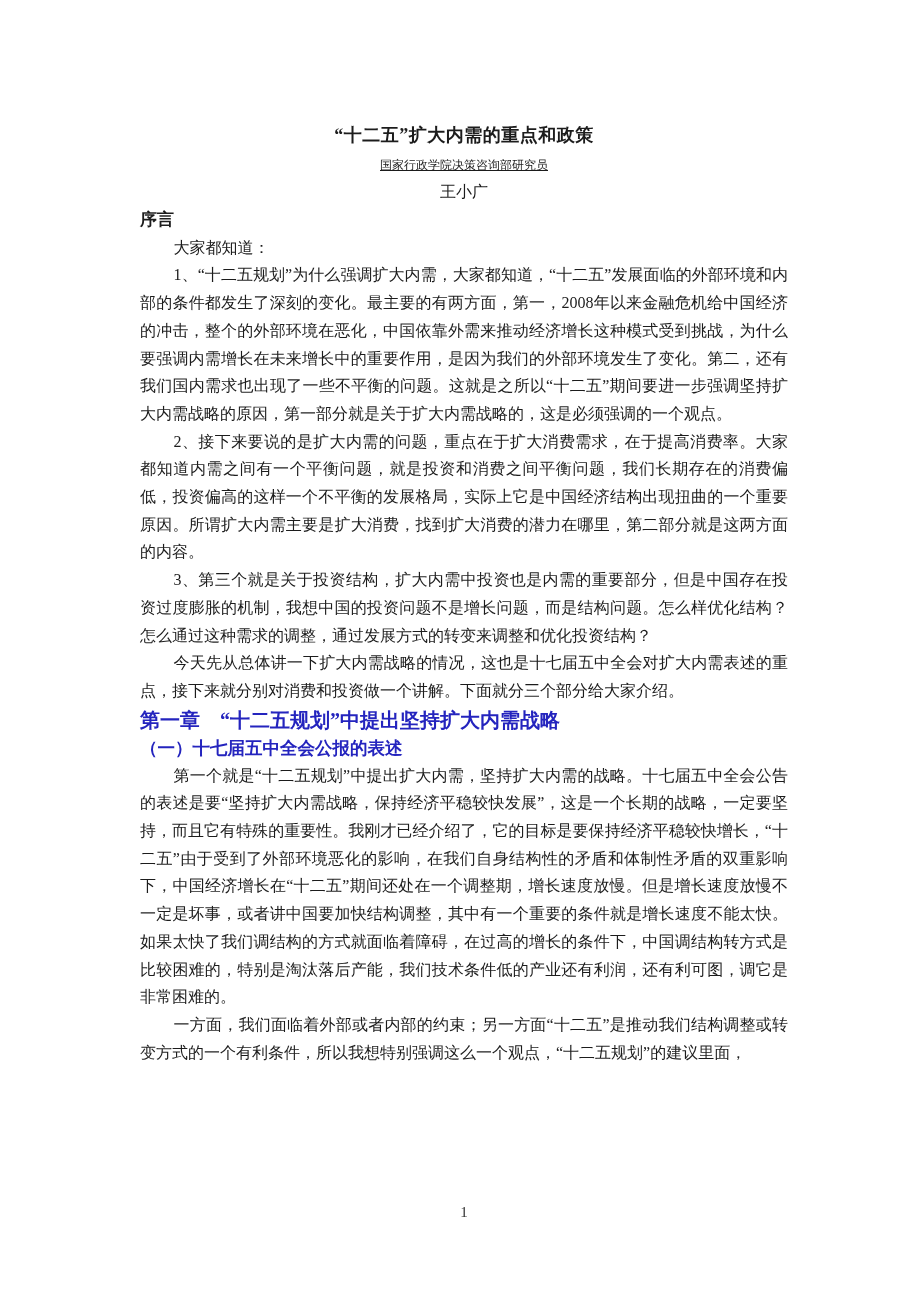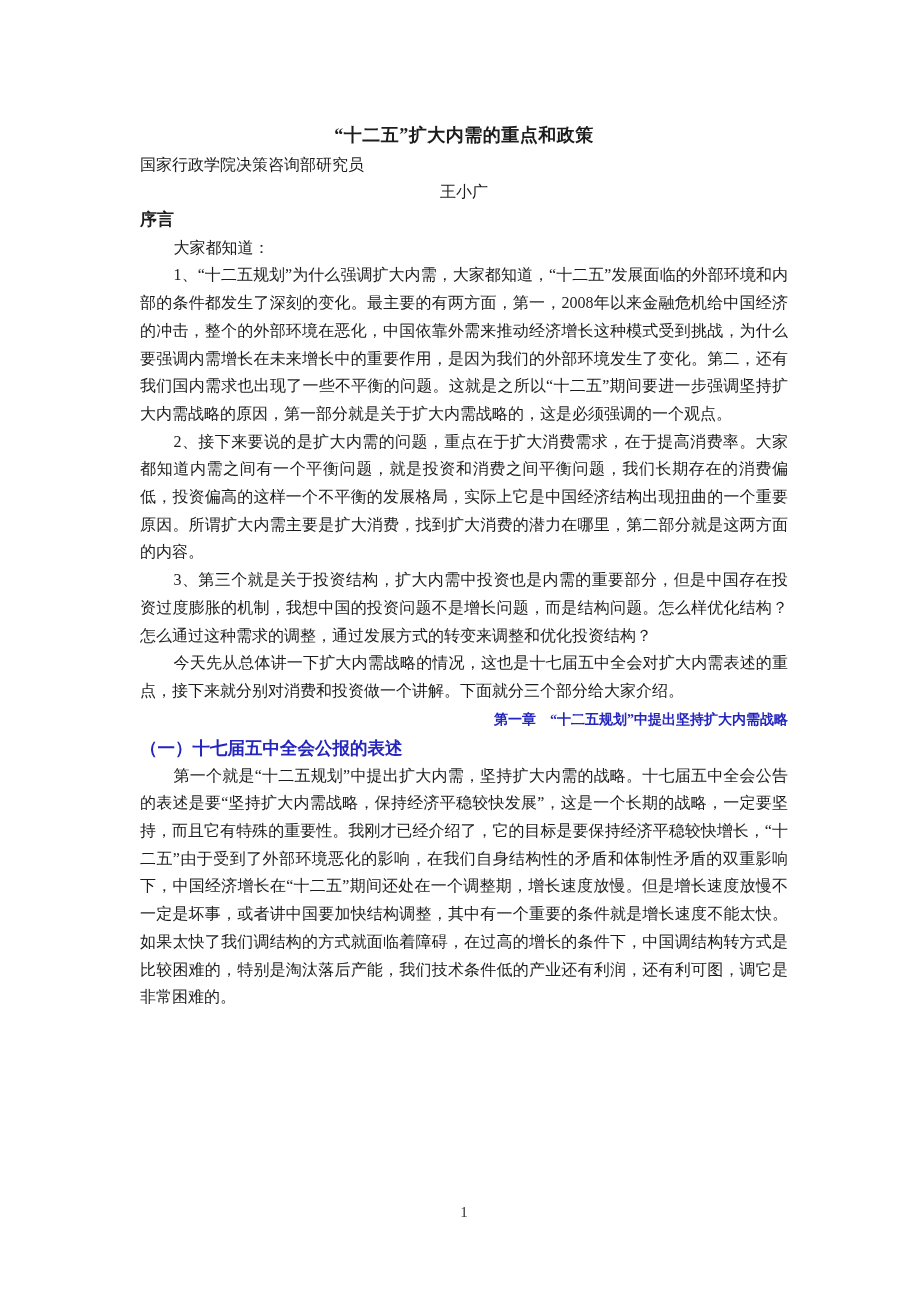--- a/index.html
+++ b/index.html
@@ -23,23 +23,24 @@
   .doc-title {
     margin: 112px 0 0 0;
     font-size: 18px;
     font-weight: bold;
     line-height: 30px;
     text-align: center;
     letter-spacing: 0.5px;
   }
   .doc-subtitle {
     margin: 0;
-    font-size: 16px;
+    font-size: 12px;
     line-height: 30px;
-    text-align: left;
+    text-align: center;
+    text-decoration: underline;
   }
   .doc-author {
     margin: 0;
     font-size: 16px;
     line-height: 26px;
     text-align: center;
     font-family: Liberation Mono, monospace;
   }
   .preface-heading {
     margin: 0;
@@ -49,25 +50,24 @@
   }
   .body-p {
     margin: 0;
     font-size: 16px;
     line-height: 27.7px;
     text-align: justify;
     text-indent: 2.1em;
   }
   .chapter-heading {
     margin: 1px 0 0 0;
-    font-size: 14px;
+    font-size: 20px;
     font-weight: bold;
     line-height: 28px;
     color: var(--heading-blue);
-    text-align: right;
   }
   .section-heading {
     margin: 0;
     font-size: 17.5px;
     font-weight: bold;
     line-height: 28px;
     color: var(--heading-blue);
   }
   .page-number {
     position: absolute;
@@ -95,17 +95,18 @@
     <p class="body-p">大家都知道：</p>
     <p class="body-p">1、“十二五规划”为什么强调扩大内需，大家都知道，“十二五”发展面临的外部环境和内部的条件都发生了深刻的变化。最主要的有两方面，第一，2008年以来金融危机给中国经济的冲击，整个的外部环境在恶化，中国依靠外需来推动经济增长这种模式受到挑战，为什么要强调内需增长在未来增长中的重要作用，是因为我们的外部环境发生了变化。第二，还有我们国内需求也出现了一些不平衡的问题。这就是之所以“十二五”期间要进一步强调坚持扩大内需战略的原因，第一部分就是关于扩大内需战略的，这是必须强调的一个观点。</p>
     <p class="body-p">2、接下来要说的是扩大内需的问题，重点在于扩大消费需求，在于提高消费率。大家都知道内需之间有一个平衡问题，就是投资和消费之间平衡问题，我们长期存在的消费偏低，投资偏高的这样一个不平衡的发展格局，实际上它是中国经济结构出现扭曲的一个重要原因。所谓扩大内需主要是扩大消费，找到扩大消费的潜力在哪里，第二部分就是这两方面的内容。</p>
     <p class="body-p">3、第三个就是关于投资结构，扩大内需中投资也是内需的重要部分，但是中国存在投资过度膨胀的机制，我想中国的投资问题不是增长问题，而是结构问题。怎么样优化结构？怎么通过这种需求的调整，通过发展方式的转变来调整和优化投资结构？</p>
     <p class="body-p">今天先从总体讲一下扩大内需战略的情况，这也是十七届五中全会对扩大内需表述的重点，接下来就分别对消费和投资做一个讲解。下面就分三个部分给大家介绍。</p>
 
     <h3 class="chapter-heading">第一章　“十二五规划”中提出坚持扩大内需战略</h3>
     <h4 class="section-heading">（一）十七届五中全会公报的表述</h4>
 
     <p class="body-p">第一个就是“十二五规划”中提出扩大内需，坚持扩大内需的战略。十七届五中全会公告的表述是要“坚持扩大内需战略，保持经济平稳较快发展”，这是一个长期的战略，一定要坚持，而且它有特殊的重要性。我刚才已经介绍了，它的目标是要保持经济平稳较快增长，“十二五”由于受到了外部环境恶化的影响，在我们自身结构性的矛盾和体制性矛盾的双重影响下，中国经济增长在“十二五”期间还处在一个调整期，增长速度放慢。但是增长速度放慢不一定是坏事，或者讲中国要加快结构调整，其中有一个重要的条件就是增长速度不能太快。如果太快了我们调结构的方式就面临着障碍，在过高的增长的条件下，中国调结构转方式是比较困难的，特别是淘汰落后产能，我们技术条件低的产业还有利润，还有利可图，调它是非常困难的。</p>
+    <p class="body-p">一方面，我们面临着外部或者内部的约束；另一方面“十二五”是推动我们结构调整或转变方式的一个有利条件，所以我想特别强调这么一个观点，“十二五规划”的建议里面，</p>
 
   </div>
 
   <div class="page-number">1</div>
 </div>
 
 </body></html>

